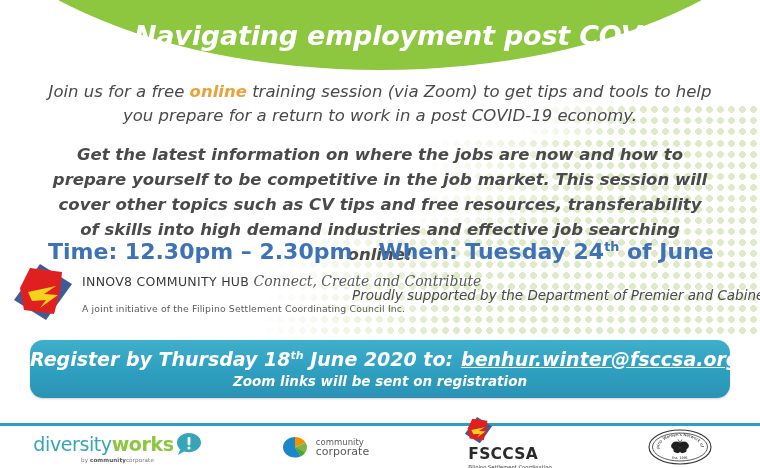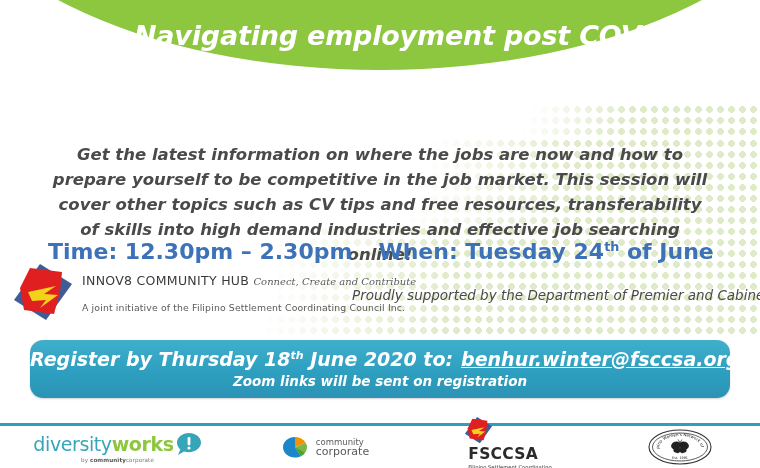--- a/index.html
+++ b/index.html
@@ -96,21 +96,21 @@
     display:flex; align-items:center;
   }
   .diamond-mark{ width:64px; height:62px; flex:none; }
   .innov8-text{ margin-left:8px; }
   .innov8-l1{
     font-family:"DejaVu Sans", sans-serif;
     font-size:12.5px; color:#3A3A3A; letter-spacing:0.3px;
     white-space:nowrap;
   }
   .innov8-tag{
-    font-style:italic; font-size:10px; color:#5A5A5A;
+    font-style:italic; font-size:14px; color:#5A5A5A;
     font-family:"DejaVu Serif", serif; letter-spacing:0px;
   }
   .innov8-l2{
     font-family:"DejaVu Sans", sans-serif;
     font-size:9.3px; color:#5A5A5A; margin-top:14px;
     letter-spacing:0.15px; white-space:nowrap;
   }
 
   
   .supported{
@@ -200,20 +200,21 @@
 
 <div id="flyer">
 
   <div class="header-curve"></div>
   <div class="header-title">Navigating employment post COVID-19</div>
 
   <div class="dots dots-a"></div>
   <div class="dots dots-b"></div>
   <div class="dots dots-c"></div>
 
+  <div class="para para-1"><span>Join us for a free </span><span class="hl-online">online</span><span> training session (via Zoom) to get tips and tools to help you prepare for a return to work in a post COVID-19 economy.</span></div>
 
   <div class="para para-2">Get the latest information on where the jobs are now and how to prepare yourself to be competitive in the job market. This session will cover other topics such as CV tips and free resources, transferability of skills into high demand industries and effective job searching online!</div>
 
   <div class="timeline"><span>Time: 12.30pm – 2.30pm</span><span class="gap"></span><span>When: Tuesday 24</span><sup>th</sup><span> of June</span></div>
 
   <div class="innov8">
     <svg class="diamond-mark" viewBox="0 0 64 62">
       <polygon points="30,2 62,22 36,58 4,38" fill="#3F5C96"></polygon>
       <path d="M20,6 L52,10 L50,30 L44,52 L14,48 L10,26 Z" fill="#E02020"></path>
       <path d="M18,30 L46,24 L34,32 L48,33 L30,46 L36,38 L22,39 Z" fill="#F2D21A"></path>

